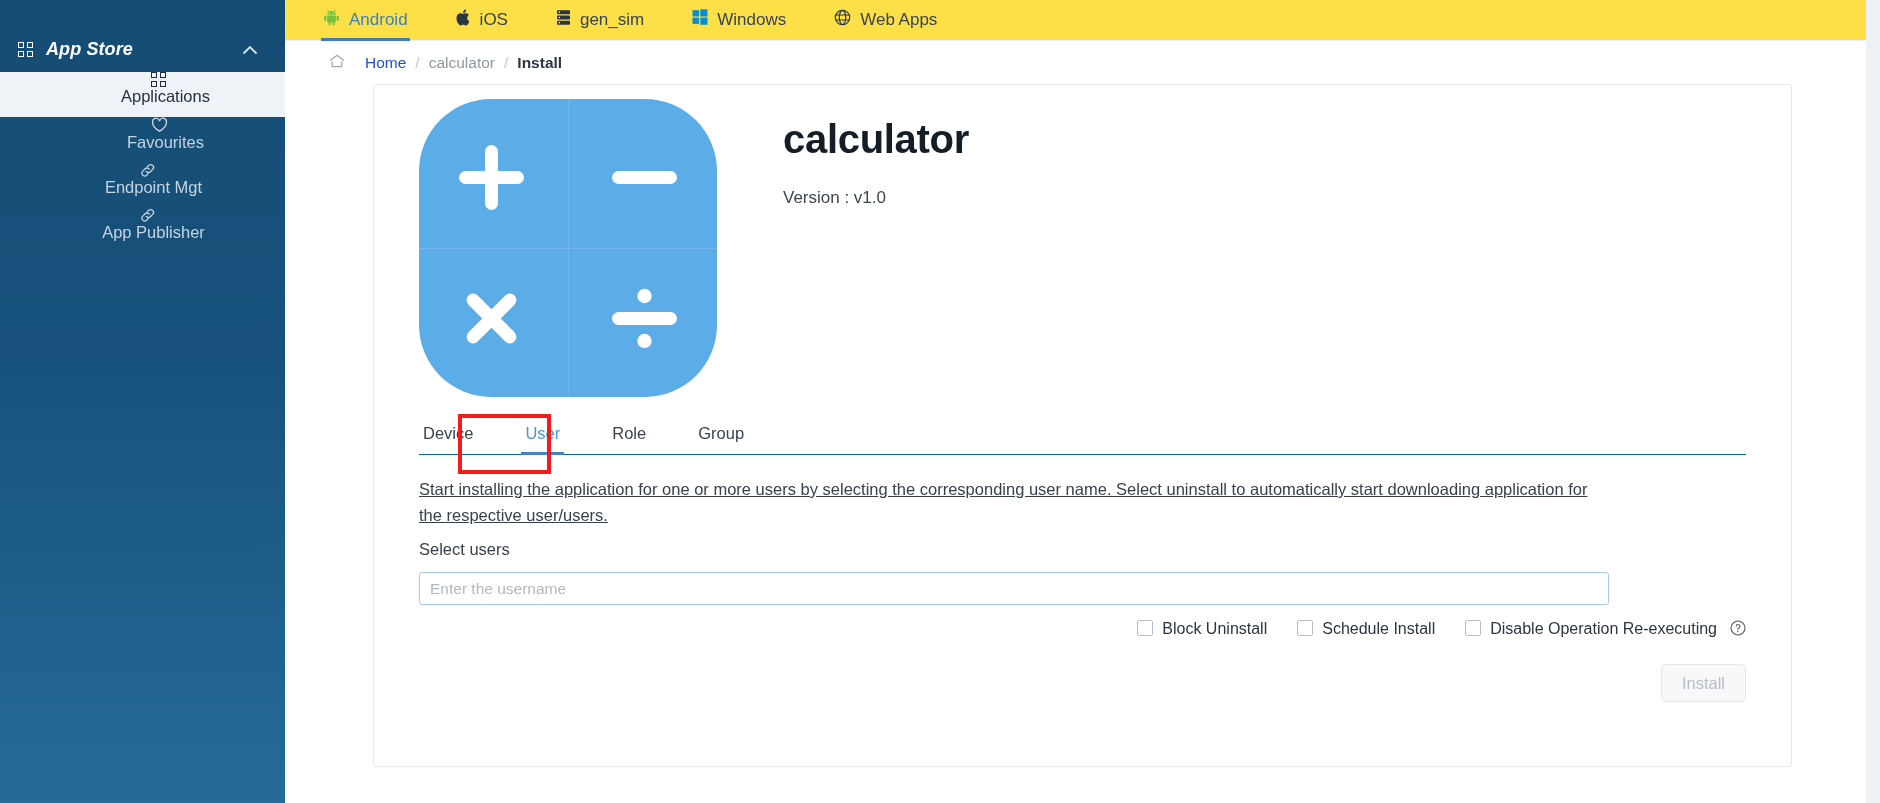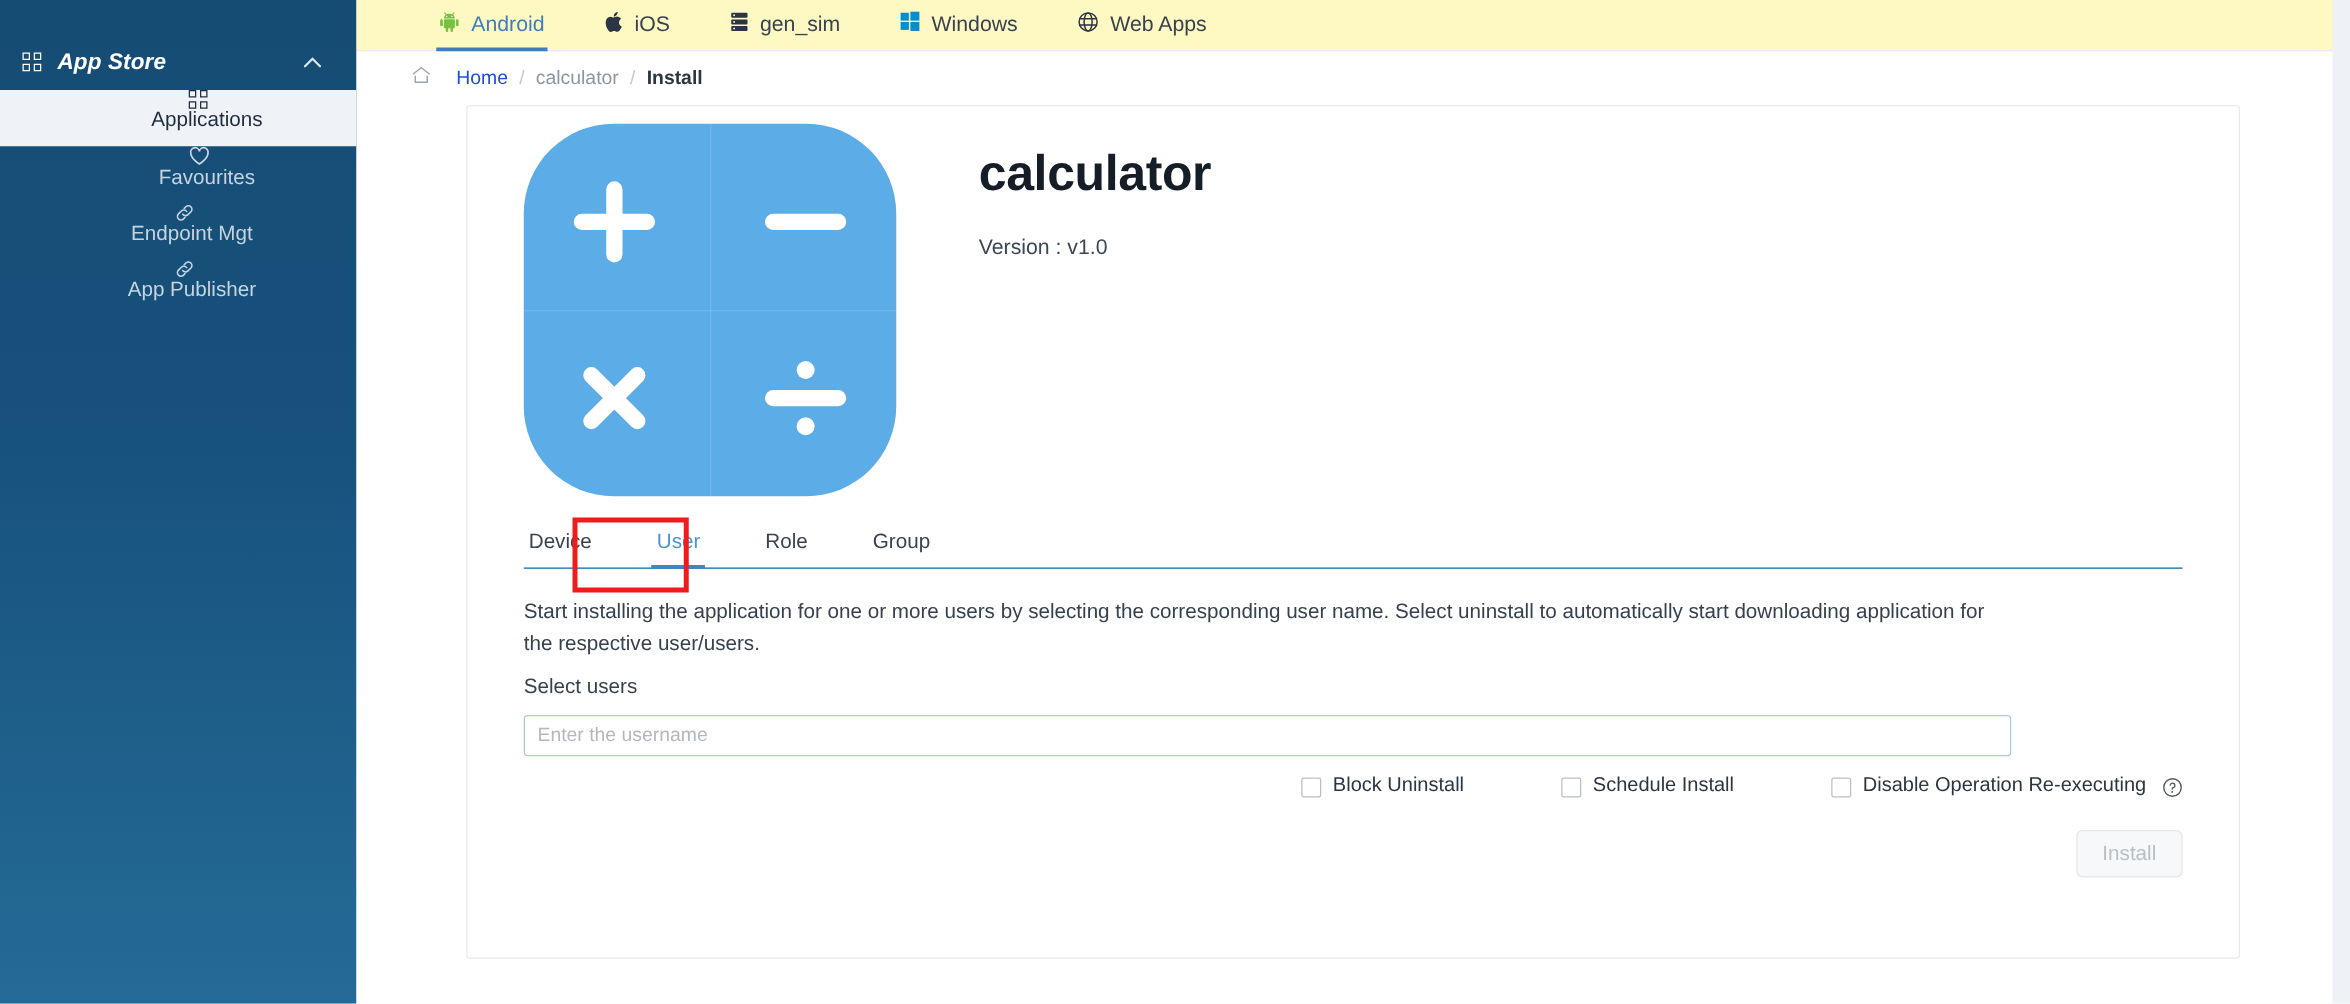--- a/index.html
+++ b/index.html
@@ -79,24 +79,24 @@
     background: #ffffff;
     display: flex;
     flex-direction: column;
     position: relative;
     overflow: hidden;
   }
   .platform-tabs {
     height: 41px;
     display: flex;
     align-items: flex-end;
-    padding-left: 64px;
+    padding-left: 36px;
     border-bottom: 1px solid #e9ecef;
     flex: 0 0 41px;
-    background: #fef9c3;
+    background: #fde047;
   }
   .ptab {
     display: flex;
     align-items: center;
     gap: 9px;
     height: 40px;
     padding: 0 2px;
     margin-right: 44px;
     font-size: 17px;
     color: #38434f;
@@ -184,20 +184,21 @@
     pointer-events: none;
     z-index: 9;
   }
 
   .desc {
     margin: 22px 0 0 45px;
     width: 1180px;
     font-size: 16.5px;
     line-height: 1.55;
     color: #37414d;
+    text-decoration: underline;
   }
   .field-label { margin: 12px 0 0 45px; font-size: 16.5px; color: #37414d; }
   .username-input {
     display: block;
     margin: 13px 0 0 45px;
     width: 1190px;
     height: 33px;
     border: 1px solid #a9cae6;
     border-radius: 3px;
     padding: 0 10px;
@@ -211,22 +212,22 @@
 
   .opts-row {
     margin-top: 15px;
     display: flex;
     justify-content: flex-end;
     padding-right: 45px;
     gap: 30px;
     align-items: center;
   }
   .opt {
-    display: flex; align-items: flex-end; gap: 9px;
-    font-size: 16px; color: #2b3642; cursor: pointer; margin-left: 48px;
+    display: flex; align-items: flex-start; gap: 9px;
+    font-size: 16px; color: #2b3642; cursor: pointer;
   }
   .cbx {
     width: 16px; height: 16px;
     border: 1px solid #b9bfc7;
     border-radius: 2px;
     background: #fff;
     display: inline-block;
   }
   .help-ic { margin-left: 4px; color: #50585f; display:flex; align-items:center; cursor:pointer;}
 

